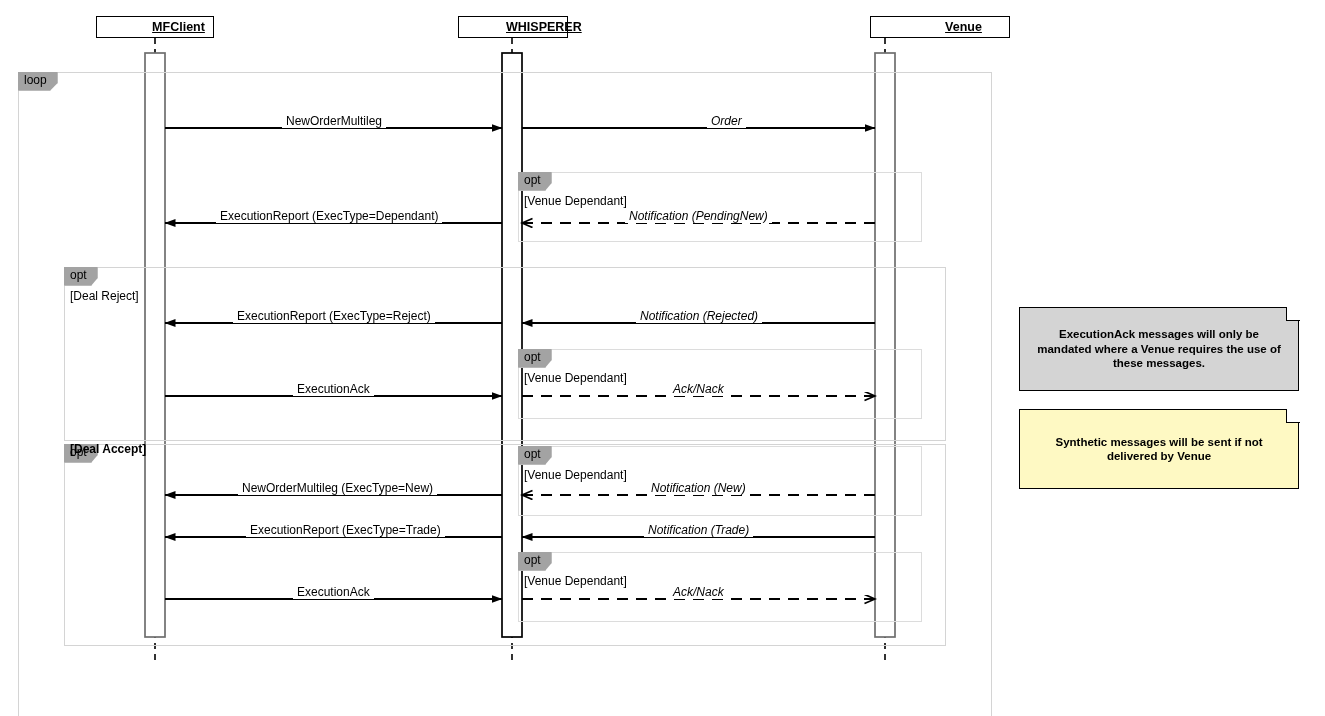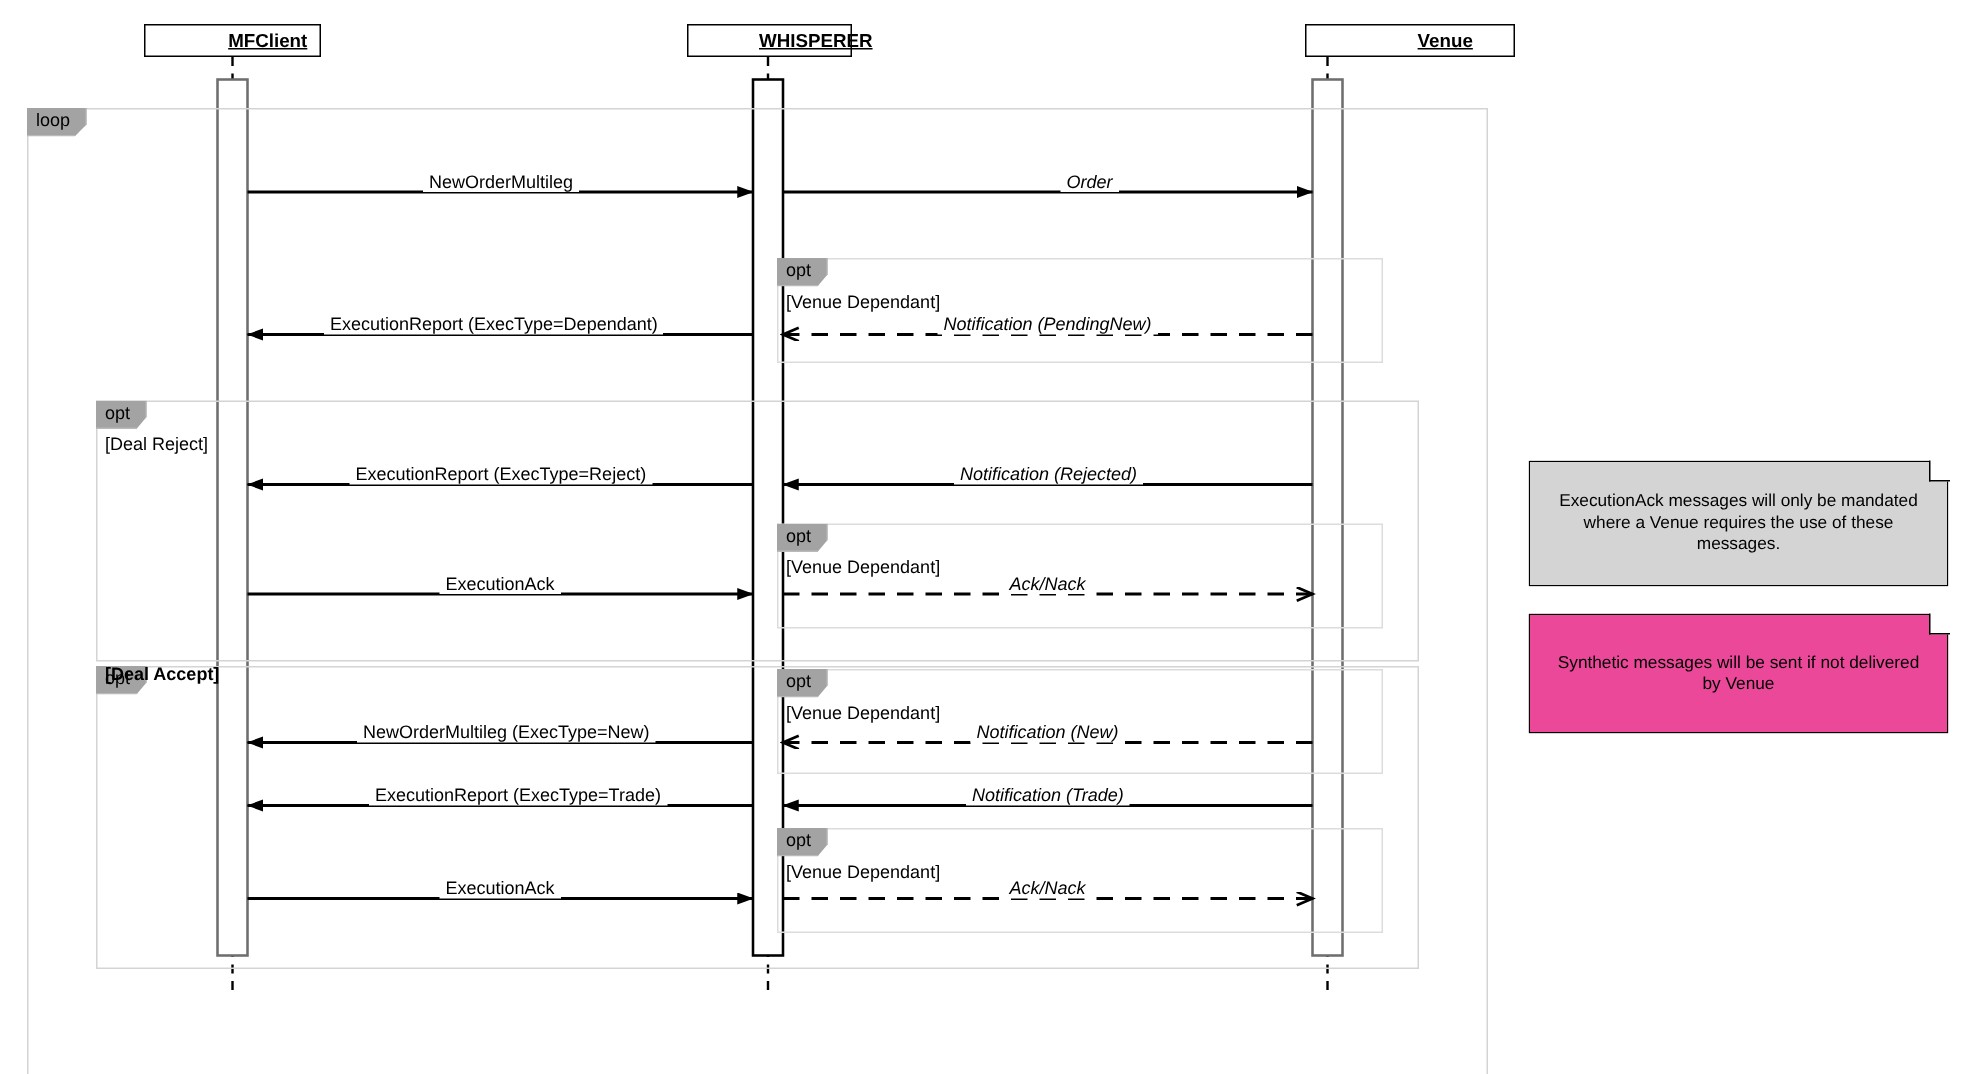--- a/index.html
+++ b/index.html
@@ -106,20 +106,21 @@
   .note-fold {
     position: absolute;
     width: 13px;
     height: 13px;
     background: #ffffff;
     border-left: 1.3px solid #000;
     border-bottom: 1.3px solid #000;
   }
   .note-text {
     display: block;
+    font-weight: bold;
   }
 </style>
 </head>
 <body>
 
 <div id="canvas">
 
   <svg class="layer" id="svg-layer" width="1325" height="716" viewBox="0 0 1325 716">
     <defs>
       <marker id="arrow-solid-right" markerWidth="12" markerHeight="12" refX="10.5" refY="4" orient="auto" markerUnits="userSpaceOnUse">
@@ -202,20 +203,20 @@
         <div class="msg-label" style="left: 234px; top: 524px; margin-left: 12px;">ExecutionReport (ExecType=Trade)</div>
         <div class="msg-label ital" style="left: 644px; top: 524px;">Notification (Trade)</div>
         <div class="msg-label" style="left: 293px; top: 586px;">ExecutionAck</div>
         <div class="msg-label ital" style="left: 669px; top: 586px;">Ack/Nack</div>
       </div>
     <div id="note-boxes">
         <div class="note" style="left: 1019px; top: 307px; width: 280px; height: 84px; background: rgb(212, 212, 212);">
           <span class="note-text">ExecutionAck messages will only be mandated where a Venue requires the use of these messages.</span>
         </div>
         <div class="note-fold" style="left: 1286px; top: 307px;"></div>
-        <div class="note" style="left: 1019px; top: 409px; width: 280px; height: 80px; background: #ec4899;">
+        <div class="note" style="left: 1019px; top: 409px; width: 280px; height: 80px; background: #fef9c3;">
           <span class="note-text">Synthetic messages will be sent if not delivered by Venue</span>
         </div>
         <div class="note-fold" style="left: 1286px; top: 409px;"></div>
       </div>
   </div>
 
 </div>
 
 </body></html>

